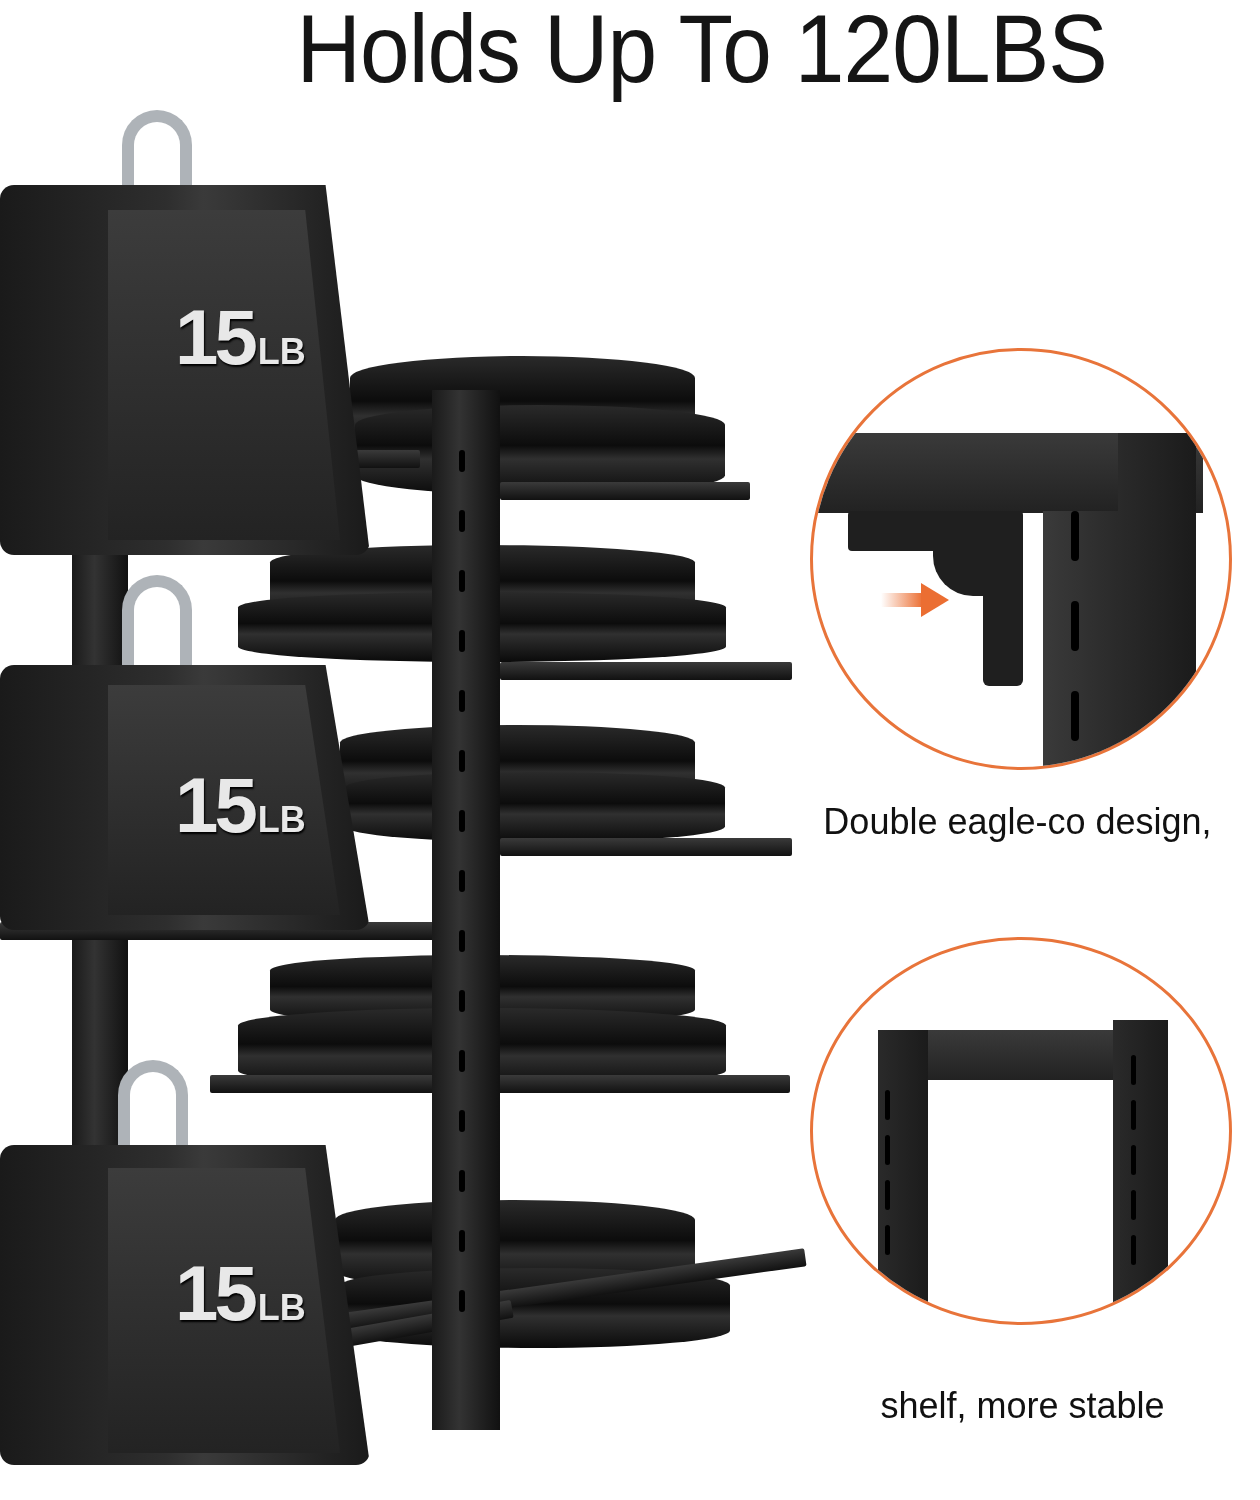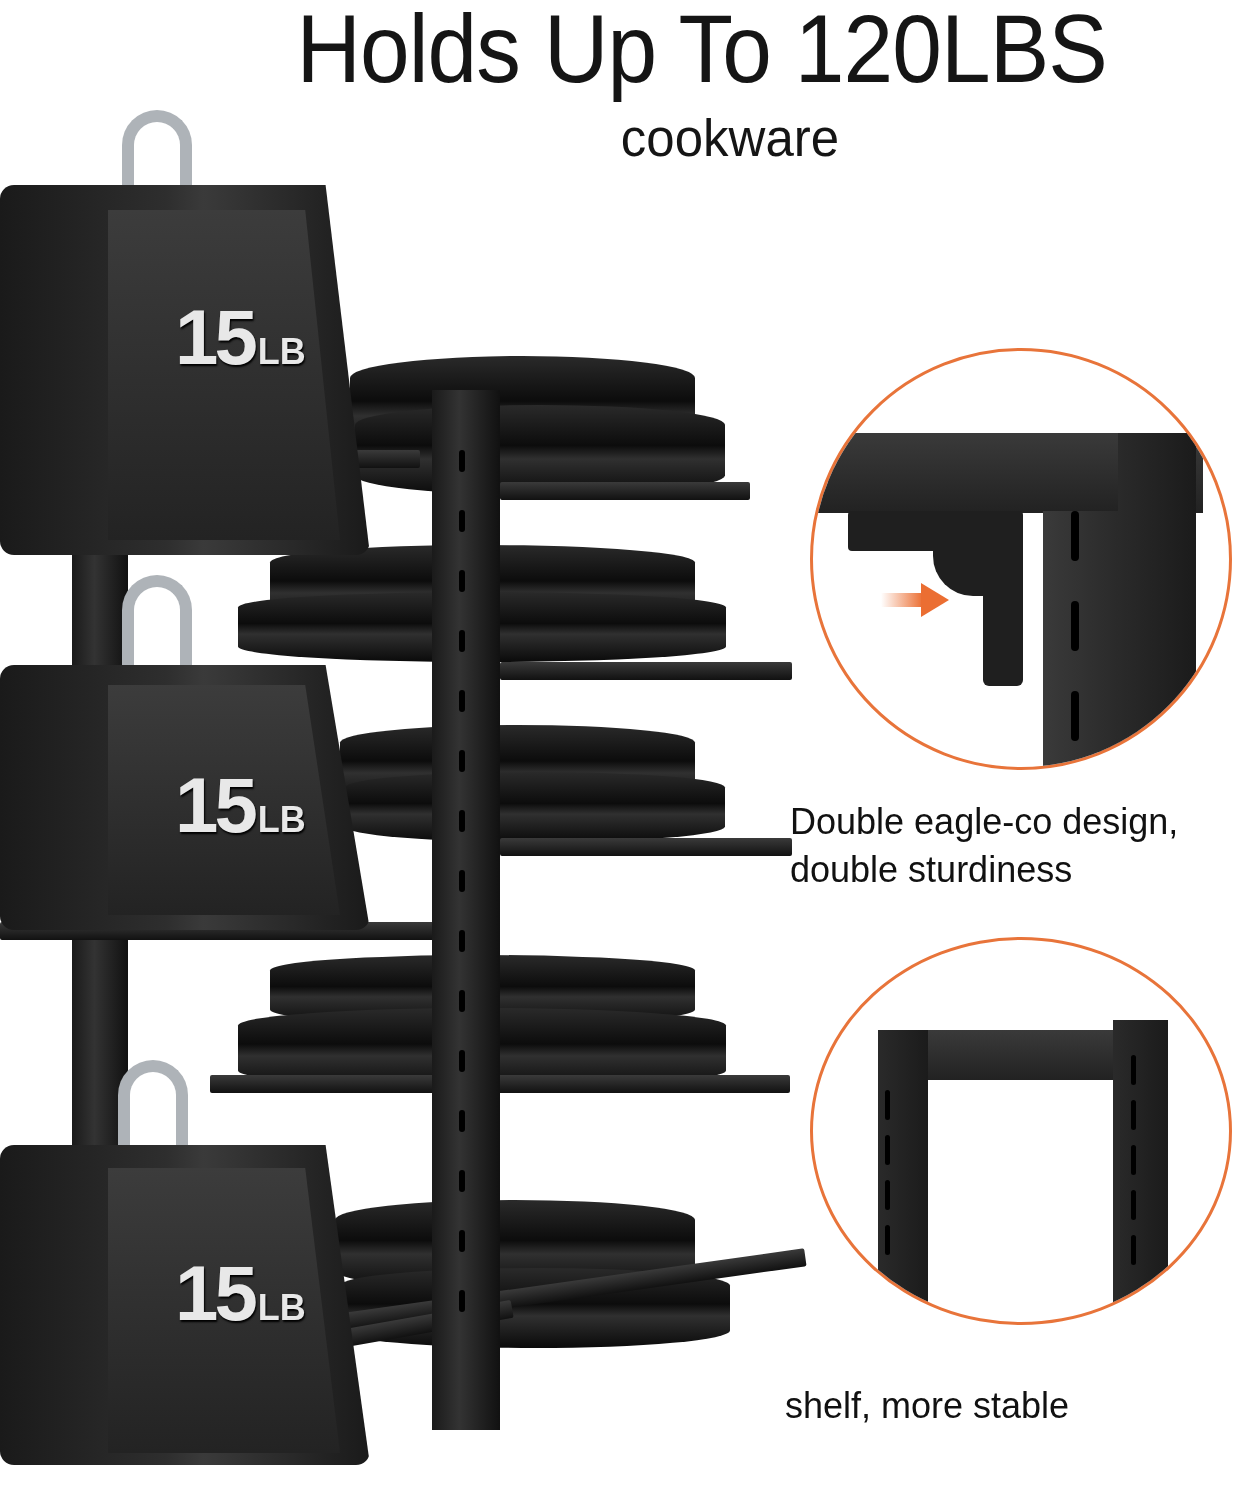--- a/index.html
+++ b/index.html
@@ -41,29 +41,28 @@
   .frame-v { position:absolute; background:linear-gradient(90deg,#2a2a2a,#1b1b1b); }
   .fslot { position:absolute; width:8px; border-radius:4px; background:#000; }
   .hook { position:absolute; background:#1f1f1f; }
   .arrow { position:absolute; width:70px; height:34px; }
   .arrow .tail { position:absolute; left:0; top:10px; width:42px; height:14px;
                  background:linear-gradient(90deg,rgba(235,110,50,0),#eb6e32); }
   .arrow .head { position:absolute; left:40px; top:0; width:0; height:0;
                  border-top:17px solid transparent; border-bottom:17px solid transparent;
                  border-left:28px solid #eb6e32; }
 
-  .caption { position:absolute; text-align:left; font-size:36px; line-height:48px; color:#111;
+  .caption { position:absolute; text-align:center; font-size:36px; line-height:48px; color:#111;
              white-space:nowrap; }
 </style>
 </head>
 <body>
 
 <div class="headline">Holds Up To 120LBS</div>
 <div class="subhead">
-  <div>cookware</div>
 </div>
 
 <div class="rack">
 
   <div class="post" style="left:72px;top:470px;width:56px;height:980px;"></div>
 
   <div class="plate" style="left:350px;top:356px;width:345px;height:100px;"></div>
   <div class="plate" style="left:355px;top:405px;width:370px;height:90px;"></div>
 
   <div class="plate" style="left:270px;top:545px;width:425px;height:80px;"></div>
@@ -143,21 +142,20 @@
   <div class="hook" style="left:35px;top:160px;width:175px;height:40px;border-radius:4px;"></div>
   <div class="hook" style="left:170px;top:175px;width:40px;height:160px;border-radius:0 0 6px 6px;"></div>
   <div class="hook" style="left:120px;top:195px;width:60px;height:50px;border-radius:0 0 0 40px;background:#1f1f1f;"></div>
   <div class="arrow" style="left:68px;top:232px;">
     <div class="tail"></div>
       <div class="head"></div>
   </div>
 </div>
 <div class="caption" style="left:790px;top:798px;width:455px;">
   <div>Double eagle-co design,</div>
-  <div>double sturdiness</div>
 </div>
 
 <div class="callout" style="left:810px;top:937px;width:422px;height:388px;">
   <div class="frame-h" style="left:65px;top:90px;width:285px;height:50px;"></div>
   <div class="frame-v" style="left:65px;top:90px;width:50px;height:300px;"></div>
   <div class="frame-v" style="left:300px;top:80px;width:55px;height:310px;"></div>
   <div class="fslot" style="left:72px;top:150px;height:30px;width:5px;"></div>
   <div class="fslot" style="left:72px;top:195px;height:30px;width:5px;"></div>
   <div class="fslot" style="left:72px;top:240px;height:30px;width:5px;"></div>
   <div class="fslot" style="left:72px;top:285px;height:30px;width:5px;"></div>

